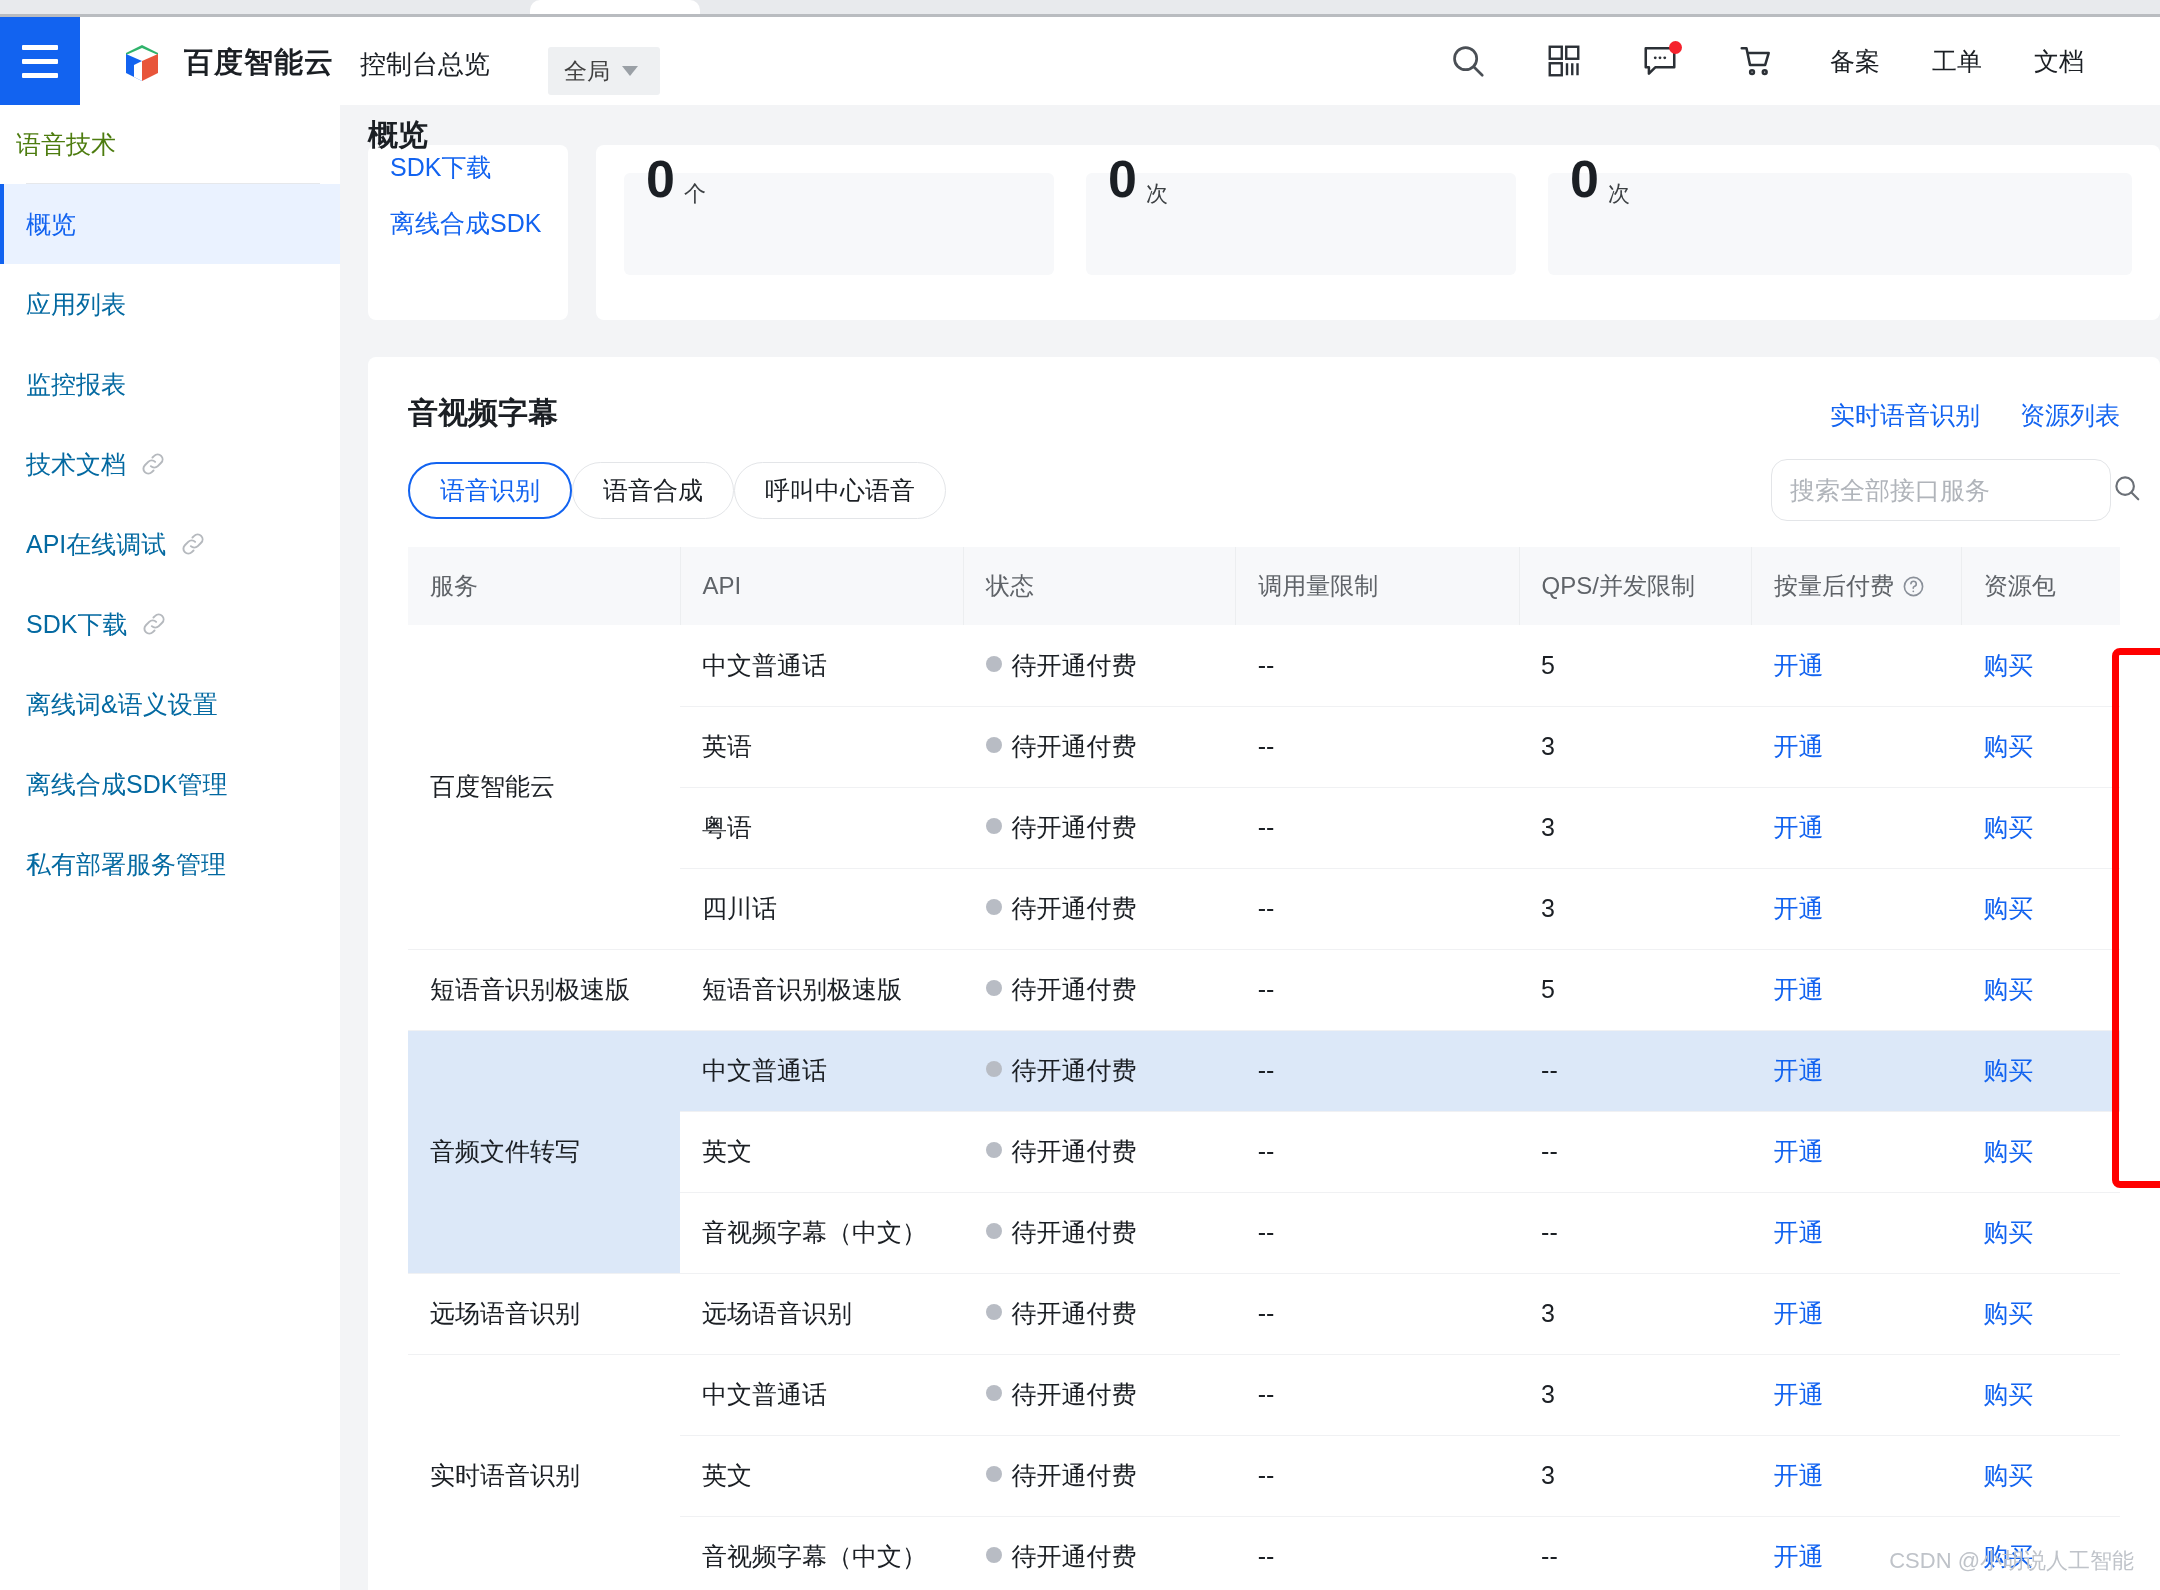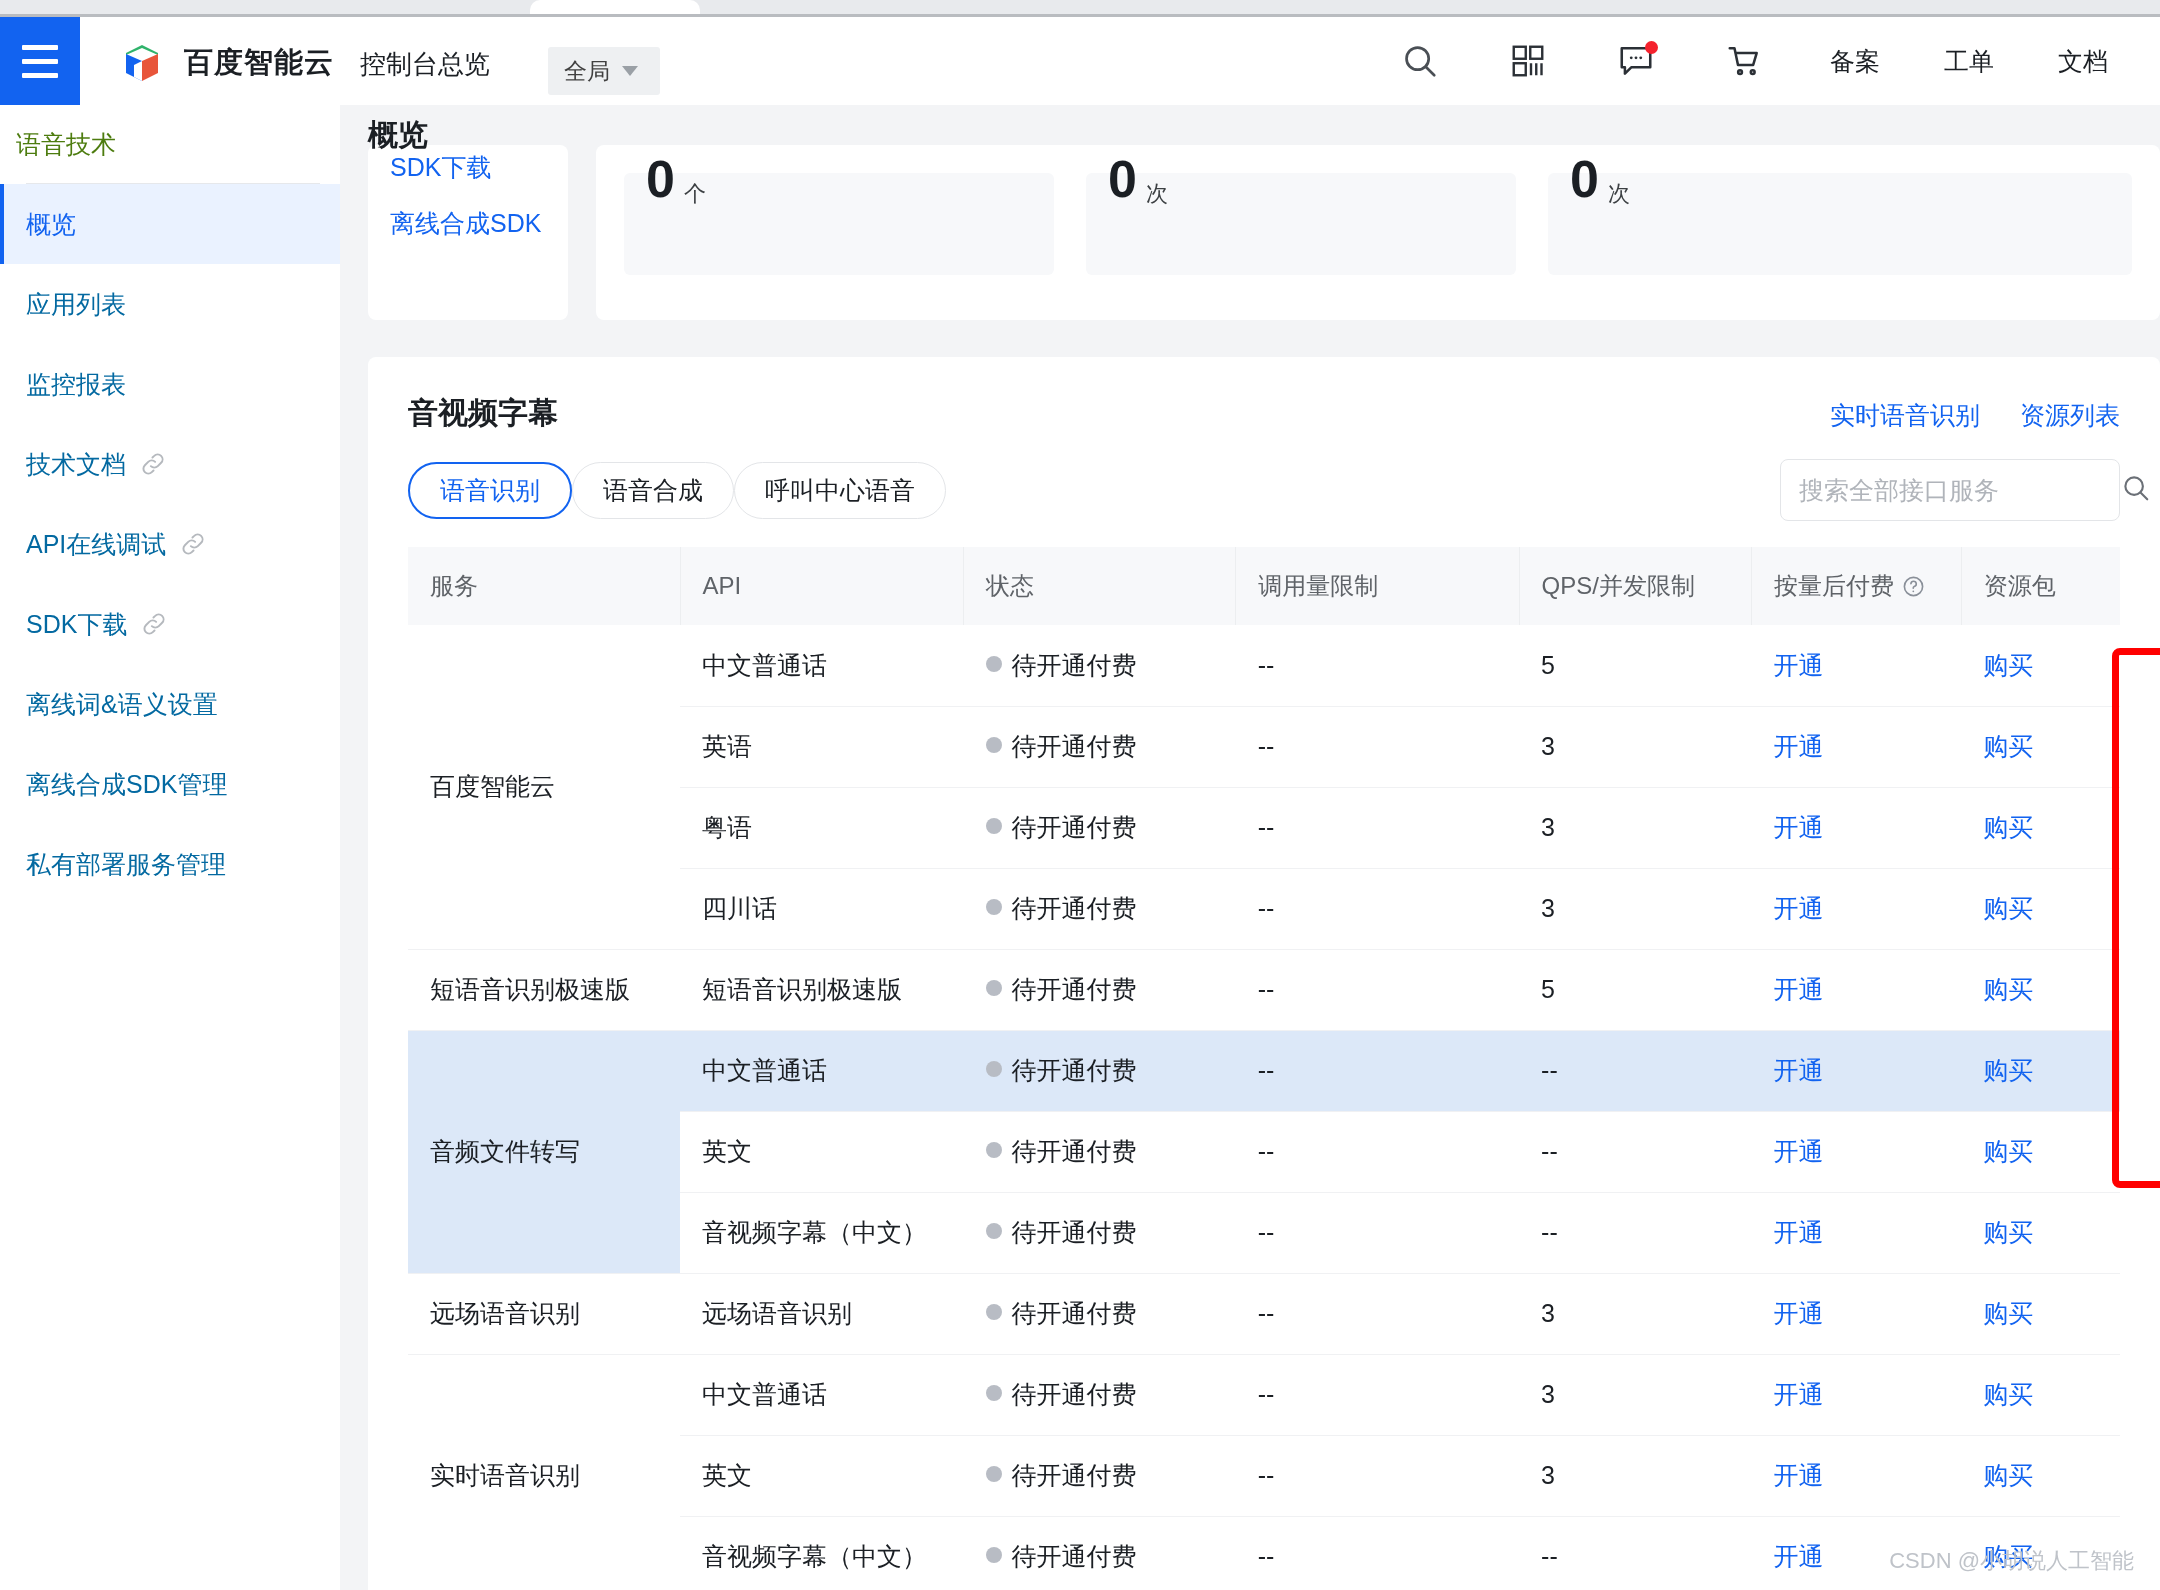--- a/index.html
+++ b/index.html
@@ -27,21 +27,21 @@
   .brand-logo { width:36px; height:38px; position:relative; }
   .brand-name { font-size:29px; font-weight:bold; color:#1b1f24; letter-spacing:1px; white-space:nowrap; }
 
   .console-title { position:absolute; left:360px; top:30px; font-size:26px; color:#1b1f24; white-space:nowrap; }
 
   .region-select { position:absolute; left:548px; top:30px; height:48px; min-width:112px; background:#eef0f2;
     border-radius:3px; display:flex; align-items:center; gap:12px; padding:0 16px; cursor:pointer; }
   .region-select .rlabel { font-size:23px; color:#404040; }
   .chev { width:0;height:0;border-left:8px solid transparent;border-right:8px solid transparent;border-top:10px solid #9aa0a6;}
 
-  .header-right { position:absolute; right:28px; top:0; height:88px; display:flex; align-items:center; gap:16px; }
+  .header-right { position:absolute; right:52px; top:0; height:88px; display:flex; align-items:center; gap:4px; }
   .hicon { width:92px; height:88px; display:flex; align-items:center; justify-content:center; cursor:pointer; position:relative; }
   .htext { padding:0 24px; font-size:25px; color:#1b1f24; cursor:pointer; white-space:nowrap; }
   .reddot { position:absolute; width:13px; height:13px; border-radius:50%; background:#f5222d; top:24px; right:24px; }
 
   
   .leftnav { position:absolute; left:0; top:105px; width:340px; height:1485px; background:#ffffff; }
   .nav-group-title { height:78px; display:flex; align-items:center; padding-left:16px; font-size:25px; color:#4d7c0f; }
   .nav-sep { height:1px; background:#e6e8eb; margin:0 20px 0 26px; }
   .nav-item { height:80px; display:flex; align-items:center; padding-left:26px; font-size:25px; color:#0369a1; cursor:pointer; gap:14px;}
   .nav-item.active { background:#eaf2ff; color:#1263f0; box-shadow: inset 4px 0 0 #1263f0; }
@@ -66,21 +66,21 @@
   .panel { position:absolute; left:28px; top:252px; width:1792px; height:1240px; background:#ffffff; border-radius:8px; }
   .panel-head { position:absolute; left:40px; top:36px; font-size:30px; font-weight:bold; color:#1b1f24; }
   .panel-links { position:absolute; right:40px; top:42px; display:flex; gap:40px; }
   .panel-links a { font-size:25px; color:#1263f0; text-decoration:none; cursor:pointer; white-space:nowrap; }
 
   .tabs { position:absolute; left:40px; top:105px; display:flex; }
   .tab { height:57px; padding:0 30px; border-radius:30px; border:1px solid #e3e5e8; background:#ffffff;
     display:flex; align-items:center; justify-content:center; font-size:25px; color:#1b1f24; cursor:pointer; white-space:nowrap;}
   .tab.active { border:2px solid #1263f0; color:#1263f0; }
 
-  .searchbox { position:absolute; right:40px; top:102px; width:340px; height:62px; border:1px solid #e3e5e8; border-radius:8px;
+  .searchbox { position:absolute; right:49px; top:102px; width:340px; height:62px; border:1px solid #e3e5e8; border-radius:16px;
     display:flex; align-items:center; padding:0 18px; cursor:text;}
   .searchbox input { border:0; outline:0; flex:1; font-size:25px; color:#1b1f24; background:transparent; font-family:inherit;}
   .searchbox input::placeholder { color:#b0b4ba; }
 
   
   .tablewrap { position:absolute; left:40px; top:190px; right:40px; bottom:0; overflow:hidden; }
   table.svc { width:100%; border-collapse:collapse; table-layout:fixed; }
   table.svc th { background:#f7f8fa; height:78px; font-weight:normal; font-size:24px; color:#5f6368;
     text-align:left; padding-left:22px; border-right:1px solid #eceef0; vertical-align:middle; }
   table.svc th:last-child { border-right:0; }

